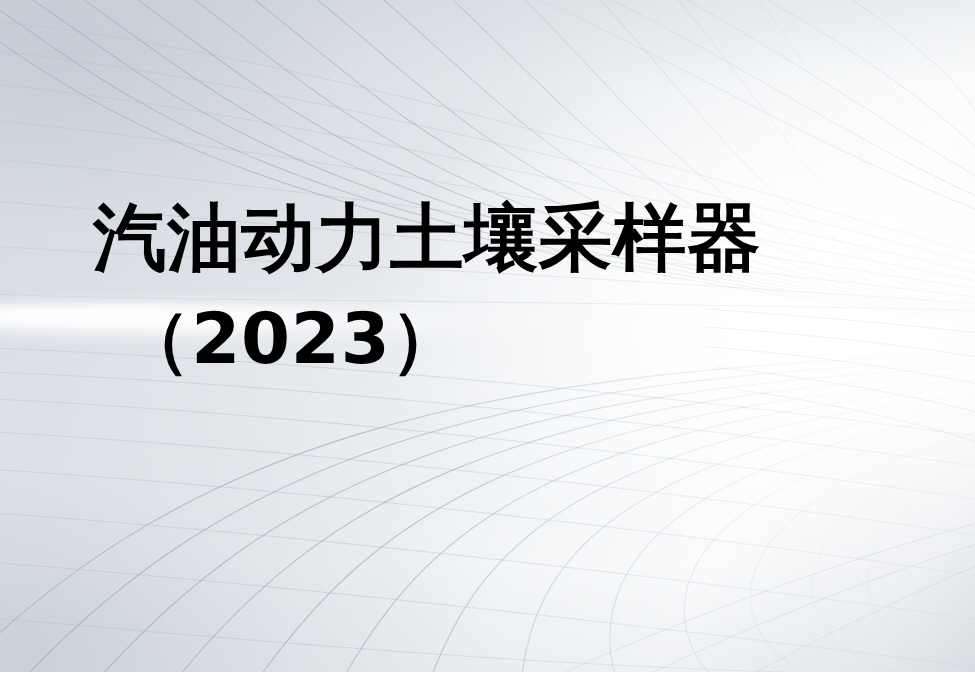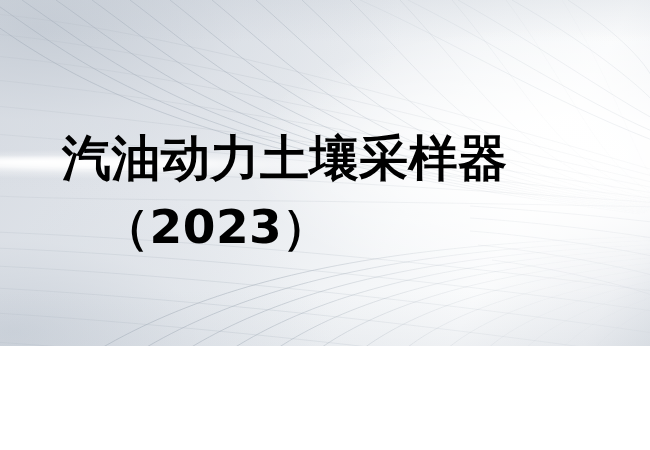--- a/index.html
+++ b/index.html
@@ -9,21 +9,21 @@
     background: #ffffff;
   }
   body {
     font-family: "DejaVu Sans", "Liberation Sans", sans-serif;
   }
 
   
   .slide {
     position: relative;
     width: 650px;
-    height: 346px;
+    height: 448px;
     overflow: hidden;
     background: #e4e7eb;
   }
 
   
   .bg-layer {
     position: absolute;
     inset: 0;
     width: 100%;
     height: 100%;
@@ -98,21 +98,21 @@
     padding: 0 0 0 62px;
     font-size: 49px;
     line-height: 62px;
     font-weight: 700;
     letter-spacing: 0.5px;
     color: #000000;
     white-space: nowrap;
   }
   .title-line-2 {
     margin: 0;
-    padding: 6px 0 0 102px;
+    padding: 6px 0 0 80px;
     font-size: 47px;
     line-height: 62px;
     font-weight: 700;
     letter-spacing: 0.5px;
     color: #000000;
     white-space: nowrap;
   }
 </style>
 </head>
 <body>

